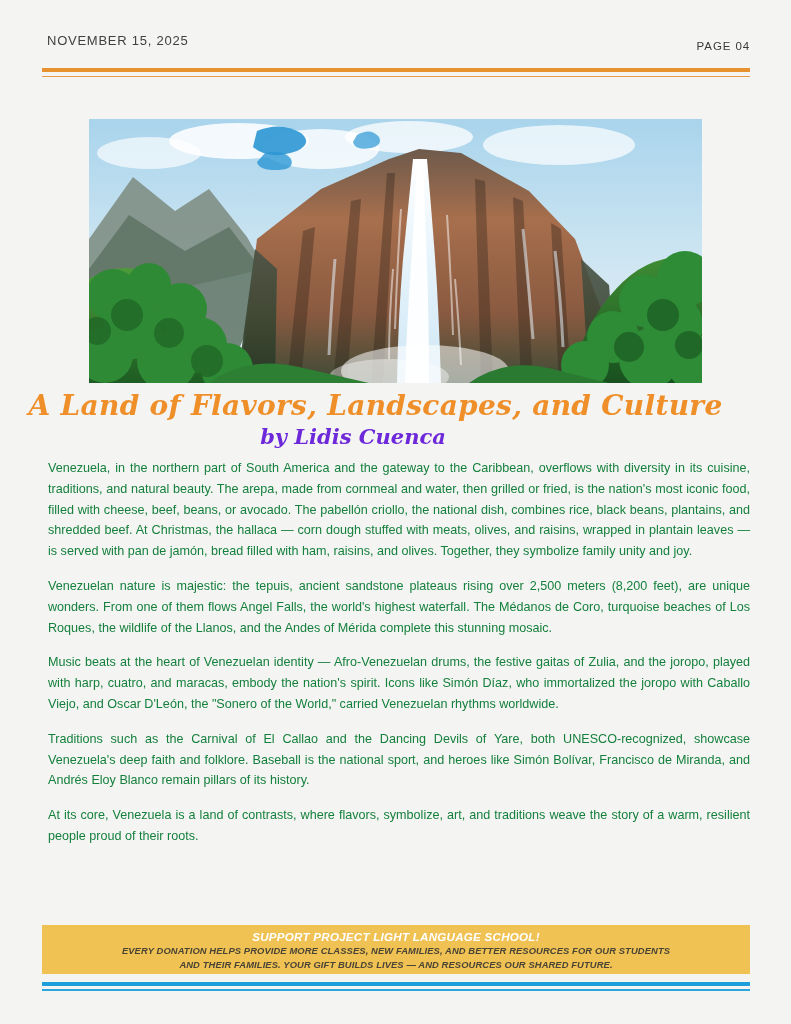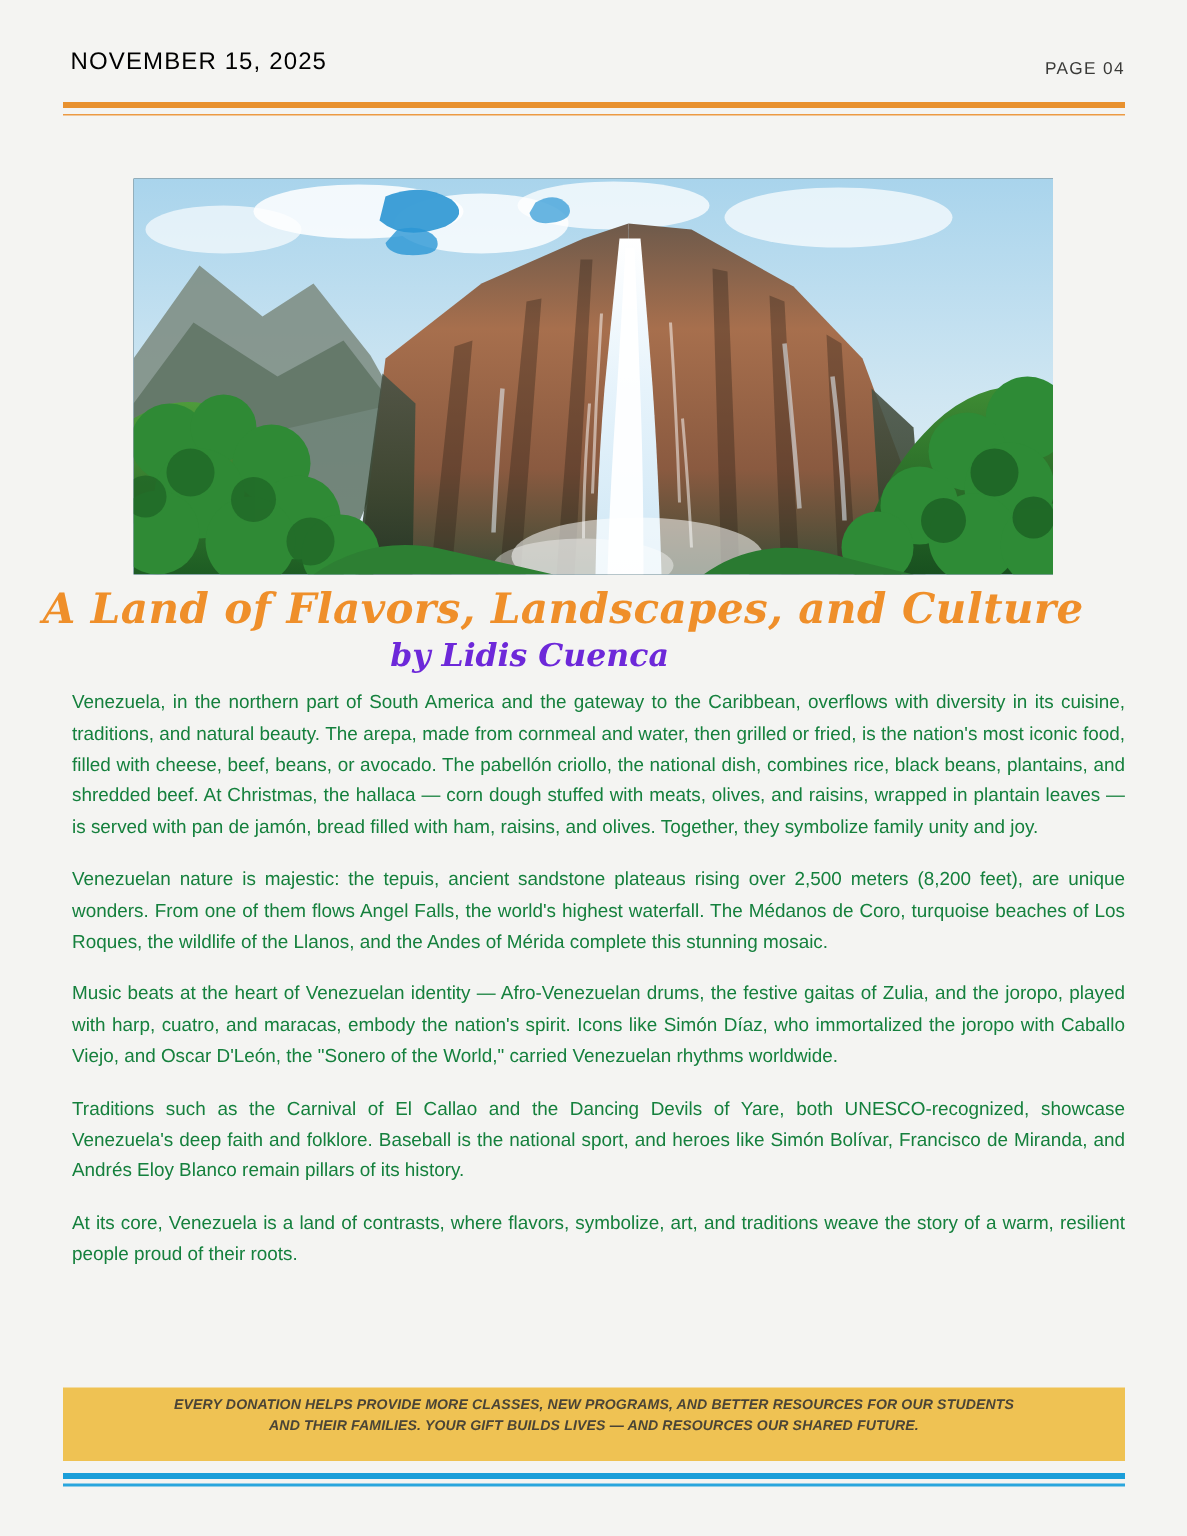--- a/index.html
+++ b/index.html
@@ -25,23 +25,23 @@
     position: absolute;
     left: 42px;
     top: 33px;
     width: 708px;
     height: 22px;
   }
   .issue-date {
     position: absolute;
     left: 5px;
     top: 0;
-    font-size: 16px;
+    font-size: 13px;
     letter-spacing: 0.75px;
-    color: #000000;
+    color: #404040;
     font-family: "Liberation Sans", sans-serif;
   }
   .page-number {
     position: absolute;
     right: 0;
     top: 7px;
     font-size: 11.5px;
     letter-spacing: 0.9px;
     color: #3a3a38;
     padding-left: 24px;
@@ -331,21 +331,22 @@
     <p class="para">Venezuela, in the northern part of South America and the gateway to the Caribbean, overflows with diversity in its cuisine, traditions, and natural beauty. The arepa, made from cornmeal and water, then grilled or fried, is the nation's most iconic food, filled with cheese, beef, beans, or avocado. The pabellón criollo, the national dish, combines rice, black beans, plantains, and shredded beef. At Christmas, the hallaca — corn dough stuffed with meats, olives, and raisins, wrapped in plantain leaves — is served with pan de jamón, bread filled with ham, raisins, and olives. Together, they symbolize family unity and joy.</p>
     <p class="para">Venezuelan nature is majestic: the tepuis, ancient sandstone plateaus rising over 2,500 meters (8,200 feet), are unique wonders. From one of them flows Angel Falls, the world's highest waterfall. The Médanos de Coro, turquoise beaches of Los Roques, the wildlife of the Llanos, and the Andes of Mérida complete this stunning mosaic.</p>
     <p class="para">Music beats at the heart of Venezuelan identity — Afro-Venezuelan drums, the festive gaitas of Zulia, and the joropo, played with harp, cuatro, and maracas, embody the nation's spirit. Icons like Simón Díaz, who immortalized the joropo with Caballo Viejo, and Oscar D'León, the "Sonero of the World," carried Venezuelan rhythms worldwide.</p>
     <p class="para">
       <span>Traditions such as the Carnival of El Callao and the Dancing Devils of Yare, both UNESCO-recognized, showcase Venezuela's deep faith and folklore. Baseball is the national sport, and heroes like Simón Bolívar, Francisco de Miranda, and Andrés Eloy Blanco remain pillars of its history.</span>
     </p>
     <p class="para">At its core, Venezuela is a land of contrasts, where flavors, symbolize, art, and traditions weave the story of a warm, resilient people proud of their roots.</p>
   </div>
 
   <div class="donate-banner">
-    <div class="donate-line">EVERY DONATION HELPS PROVIDE MORE CLASSES, NEW PROGRAMS, AND BETTER RESOURCES FOR OUR STUDENTS</div>
+    <div class="donate-title">SUPPORT PROJECT LIGHT LANGUAGE SCHOOL!</div>
+    <div class="donate-line">EVERY DONATION HELPS PROVIDE MORE CLASSES, NEW FAMILIES, AND BETTER RESOURCES FOR OUR STUDENTS</div>
     <div class="donate-line">AND THEIR FAMILIES. YOUR GIFT BUILDS LIVES — AND RESOURCES OUR SHARED FUTURE.</div>
   </div>
 
   <div class="rule-bottom">
     <div class="bar-thick"></div>
     <div class="bar-gap"></div>
     <div class="bar-thin"></div>
   </div>
 
 </div>

